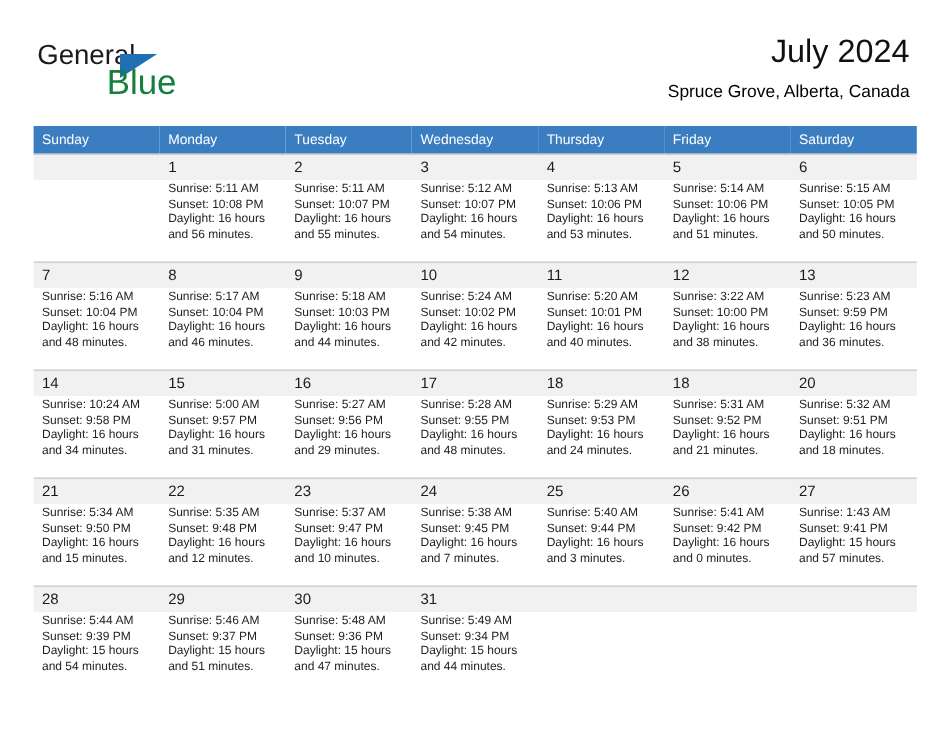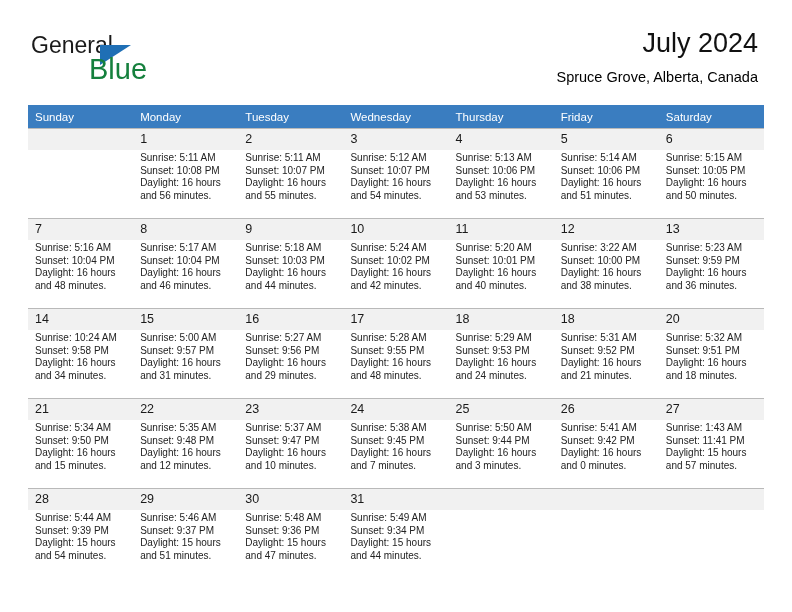--- a/index.html
+++ b/index.html
@@ -481,21 +481,21 @@
                 <span>Daylight: 16 hours</span>
                 <span>and 7 minutes.</span>
               </span>
             </div>
           </td>
           <td>
             <div class="cell">
               <div class="daynum-bg"></div>
               <span class="daynum">25</span>
               <span class="info">
-                <span>Sunrise: 5:50 AM</span>
+                <span>Sunrise: 5:40 AM</span>
                 <span>Sunset: 9:44 PM</span>
                 <span>Daylight: 16 hours</span>
                 <span>and 3 minutes.</span>
               </span>
             </div>
           </td>
           <td>
             <div class="cell">
               <div class="daynum-bg"></div>
               <span class="daynum">26</span>
@@ -506,21 +506,21 @@
                 <span>and 0 minutes.</span>
               </span>
             </div>
           </td>
           <td>
             <div class="cell">
               <div class="daynum-bg"></div>
               <span class="daynum">27</span>
               <span class="info">
                 <span>Sunrise: 1:43 AM</span>
-                <span>Sunset: 11:41 PM</span>
+                <span>Sunset: 9:41 PM</span>
                 <span>Daylight: 15 hours</span>
                 <span>and 57 minutes.</span>
               </span>
             </div>
           </td>
         </tr>
         <tr>
           <td>
             <div class="cell">
               <div class="daynum-bg"></div>

